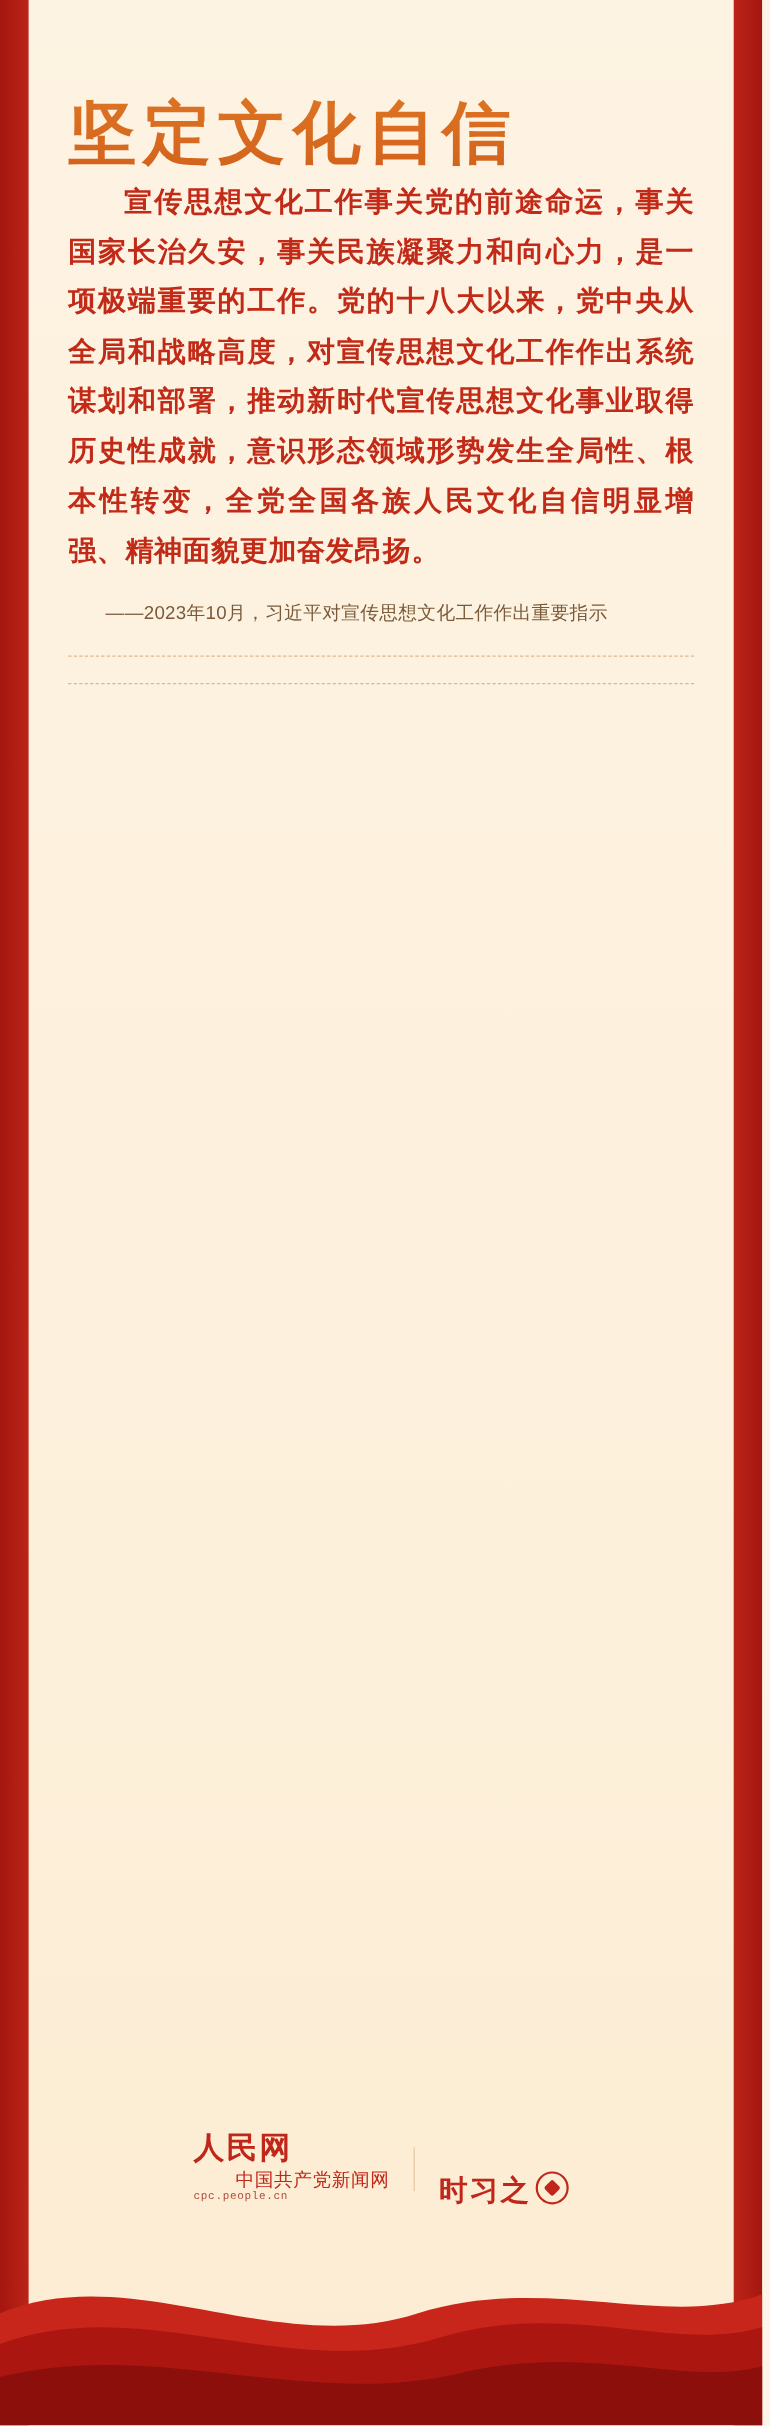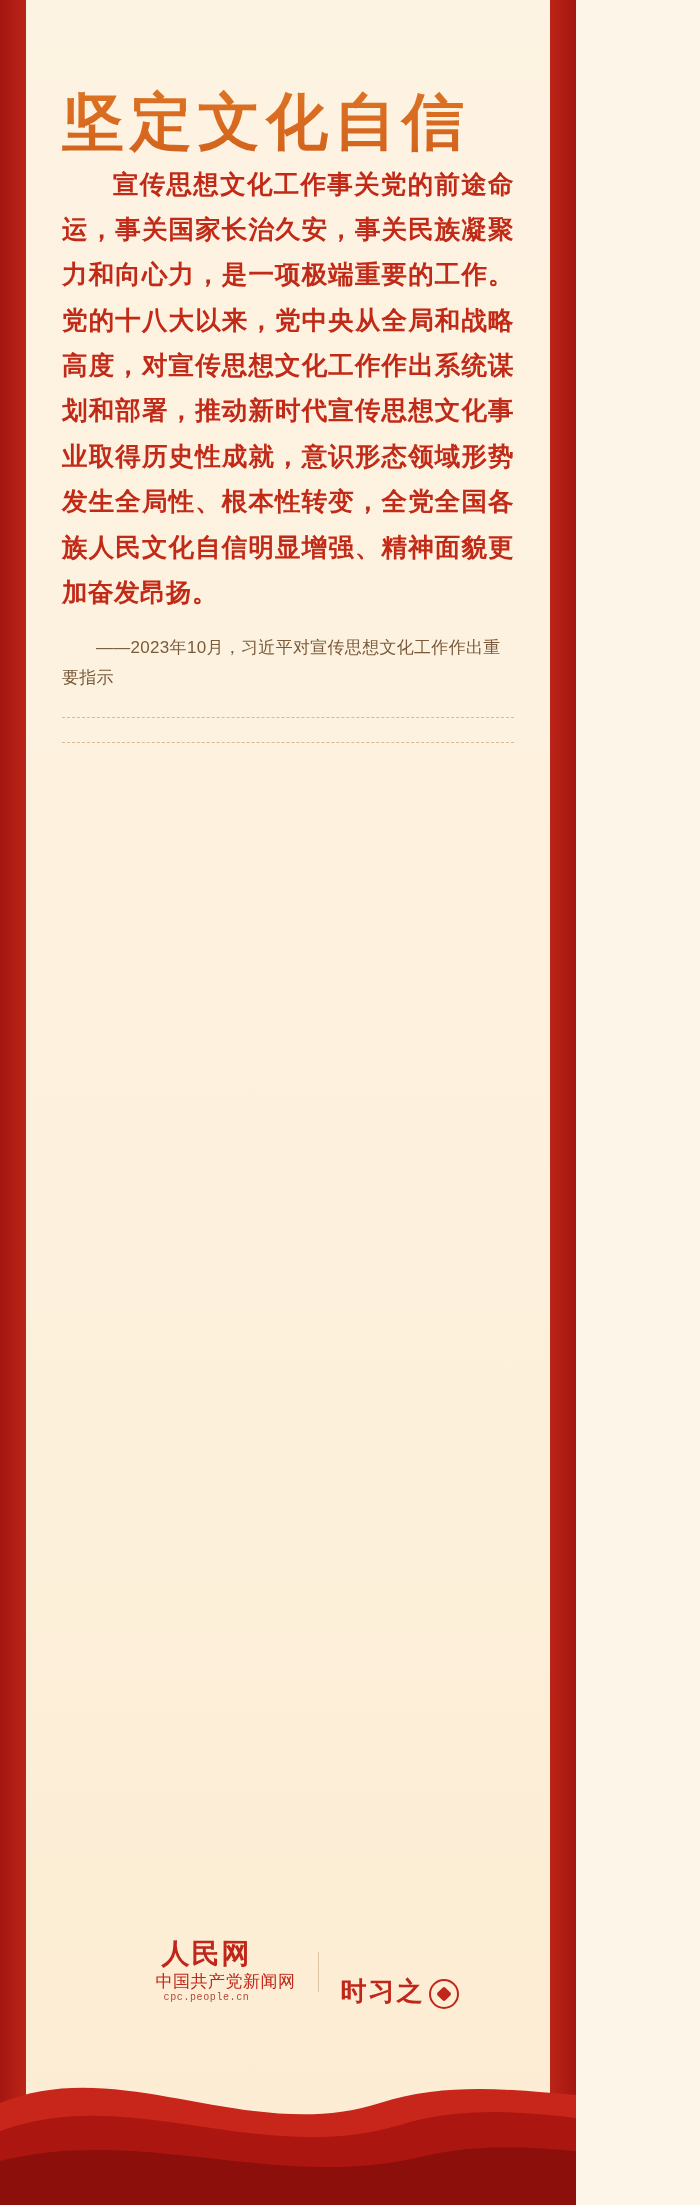--- a/index.html
+++ b/index.html
@@ -7,21 +7,21 @@
     padding: 0;
   }
   body {
     width: 700px;
     height: 2205px;
     font-family: "Liberation Sans", sans-serif;
     background: #fdf6e8;
   }
   .poster {
     position: relative;
-    width: 576px;
+    width: 693px;
     height: 2205px;
     background: linear-gradient(180deg, #fdf3e2 0%, #fdf1dd 55%, #fcecd2 100%);
     overflow: hidden;
     box-sizing: border-box;
   }
   
   .band-left, .band-right {
     position: absolute;
     top: 0;
     bottom: 0;
@@ -99,21 +99,20 @@
     right: 0;
     bottom: 196px;
     display: flex;
     justify-content: center;
     align-items: center;
     gap: 22px;
   }
   .logo-people {
     display: flex;
     flex-direction: column;
-    align-items: center;
     line-height: 1;
   }
   .logo-people .cn {
     font-family: "Liberation Serif", serif;
     font-weight: bold;
     font-size: 28px;
     color: #c0271a;
     letter-spacing: 2px;
   }
   .logo-people .sub {
@@ -130,21 +129,21 @@
     color: #b04a3a;
     letter-spacing: 0.6px;
   }
   .logo-divider {
     width: 1px;
     height: 40px;
     background: #e0c3a0;
   }
   .logo-shixi {
     display: flex;
-    align-items: flex-end;
+    align-items: flex-start;
     gap: 4px;
     margin-top: 40px;
   }
   .logo-shixi .txt {
     font-family: "Liberation Serif", serif;
     font-weight: bold;
     font-size: 26px;
     color: #c0271a;
     letter-spacing: 2px;
   }

